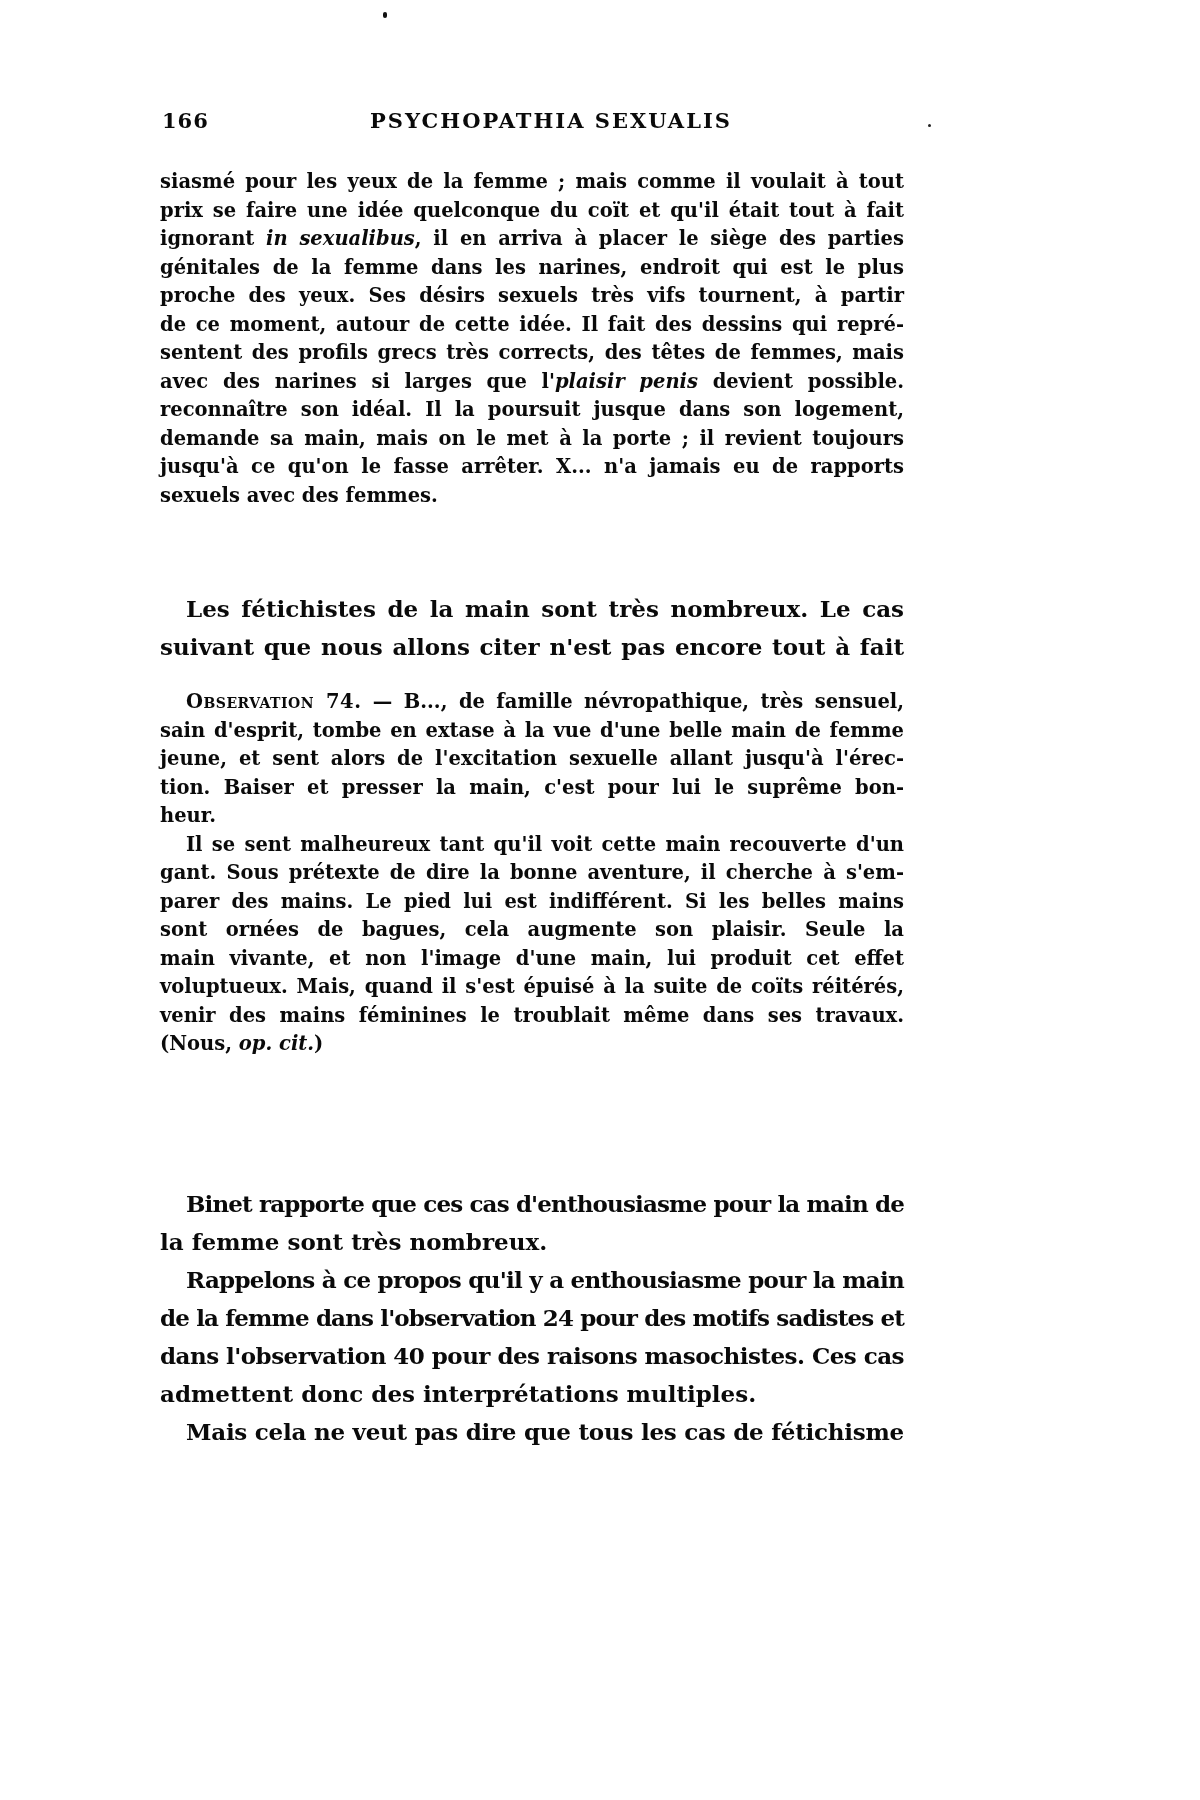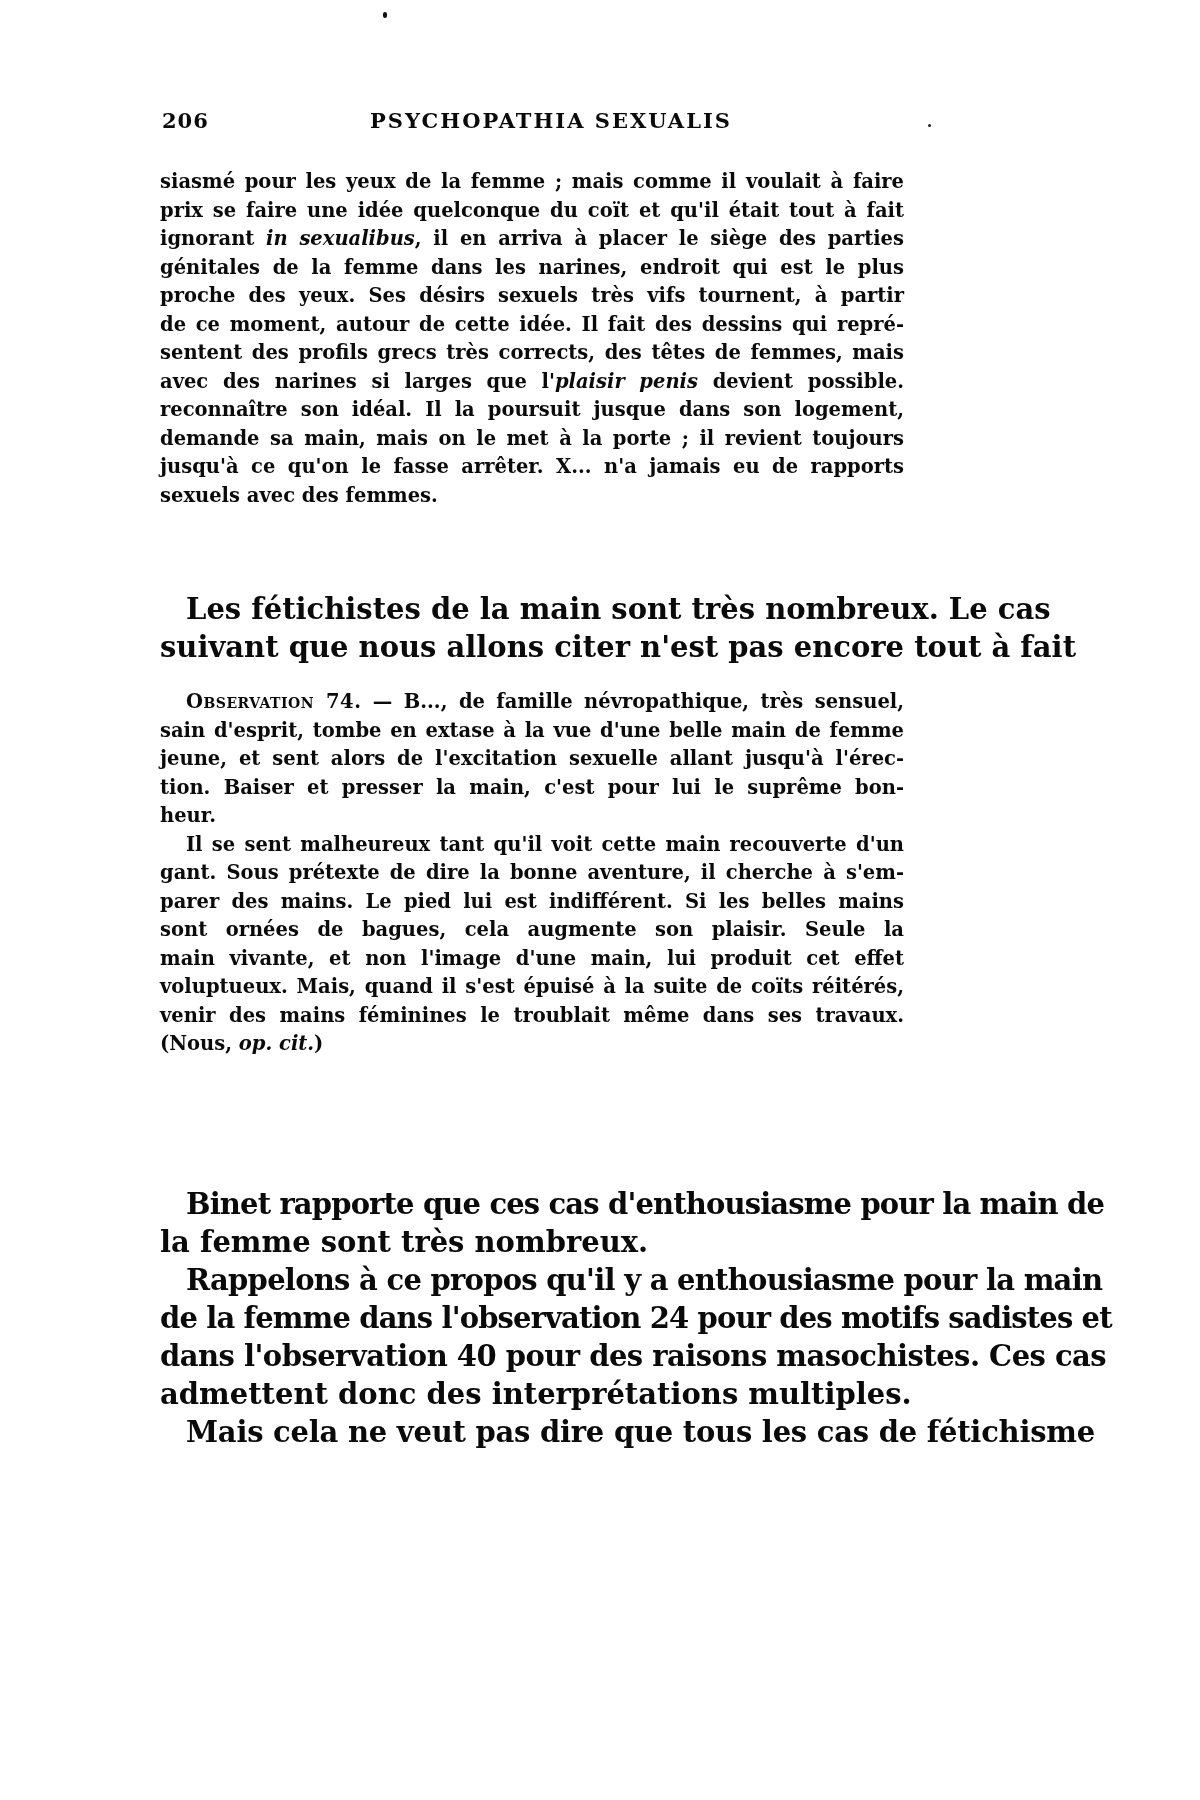--- a/index.html
+++ b/index.html
@@ -70,44 +70,44 @@
     .line.last {
       text-align-last: left;
     }
     .indent { padding-left: 26px; }
 
     .small {
       font-size: 19.5px;
       line-height: 28.5px;
     }
     .large {
-      font-size: 29px;
+      font-size: 23px;
       line-height: 38px;
     }
     .block-a { top: 168px; }
     .block-b { top: 590px; }
     .block-c { top: 688px; }
     .block-d { top: 1185px; }
     .sc { font-variant: small-caps; letter-spacing: 0.5px; }
     em { font-style: italic; }
   </style>
 </head>
 <body>
 
 <div class="page">
   <span class="speck"></span>
   <span class="speck2"></span>
 
   <div class="running-head">
-    <span class="page-num">206</span>
+    <span class="page-num">166</span>
     <span class="title">PSYCHOPATHIA SEXUALIS</span>
   </div>
 
   <div class="block small block-a">
-    <span class="line" style="word-spacing: 0px;">siasmé pour les yeux de la femme ; mais comme il voulait à faire</span>
+    <span class="line" style="word-spacing: 0px;">siasmé pour les yeux de la femme ; mais comme il voulait à tout</span>
     <span class="line" style="word-spacing: 0px;">prix se faire une idée quelconque du coït et qu'il était tout à fait</span>
     <span class="line" style="word-spacing: 0px;"><span>ignorant </span><em>in sexualibus</em><span>, il en arriva à placer le siège des parties</span></span>
     <span class="line" style="word-spacing: 0px;">génitales de la femme dans les narines, endroit qui est le plus</span>
     <span class="line" style="word-spacing: 0px;">proche des yeux. Ses désirs sexuels très vifs tournent, à partir</span>
     <span class="line" style="word-spacing: 0px;">de ce moment, autour de cette idée. Il fait des dessins qui repré-</span>
     <span class="line" style="word-spacing: 0px;">sentent des profils grecs très corrects, des têtes de femmes, mais</span>
     <span class="line" style="word-spacing: 0.00173611px;"><span>avec des narines si larges que l'</span><em>plaisir penis</em><span> devient possible.</span></span>
     <span class="line" style="word-spacing: 0px;">reconnaître son idéal. Il la poursuit jusque dans son logement,</span>
     <span class="line" style="word-spacing: 0px;">demande sa main, mais on le met à la porte ; il revient toujours</span>
     <span class="line" style="word-spacing: 0px;">jusqu'à ce qu'on le fasse arrêter. X... n'a jamais eu de rapports</span>

